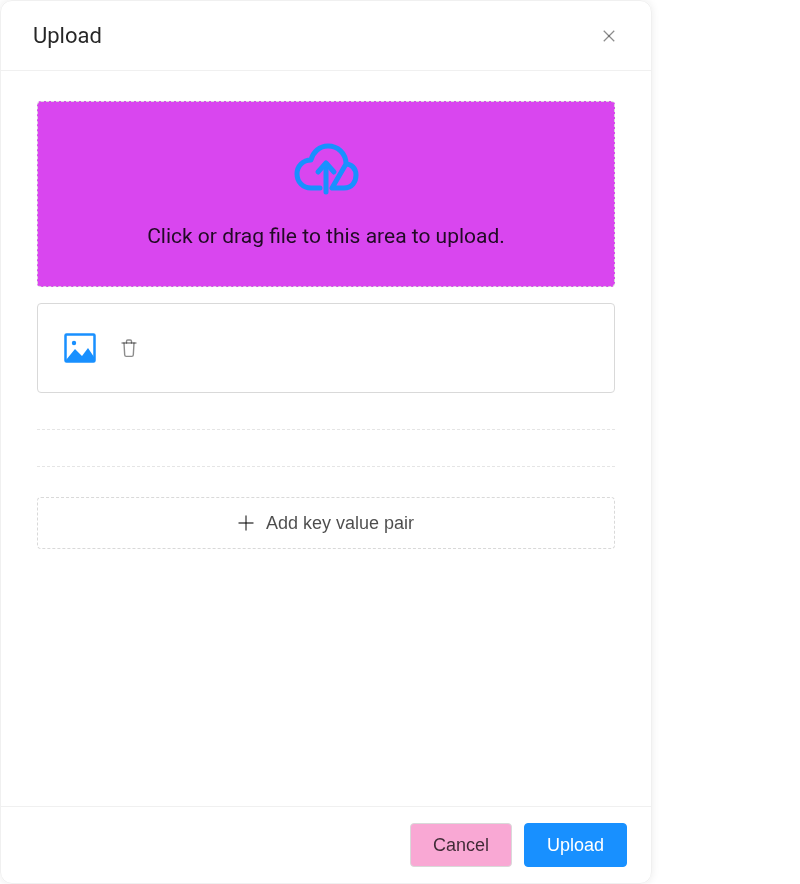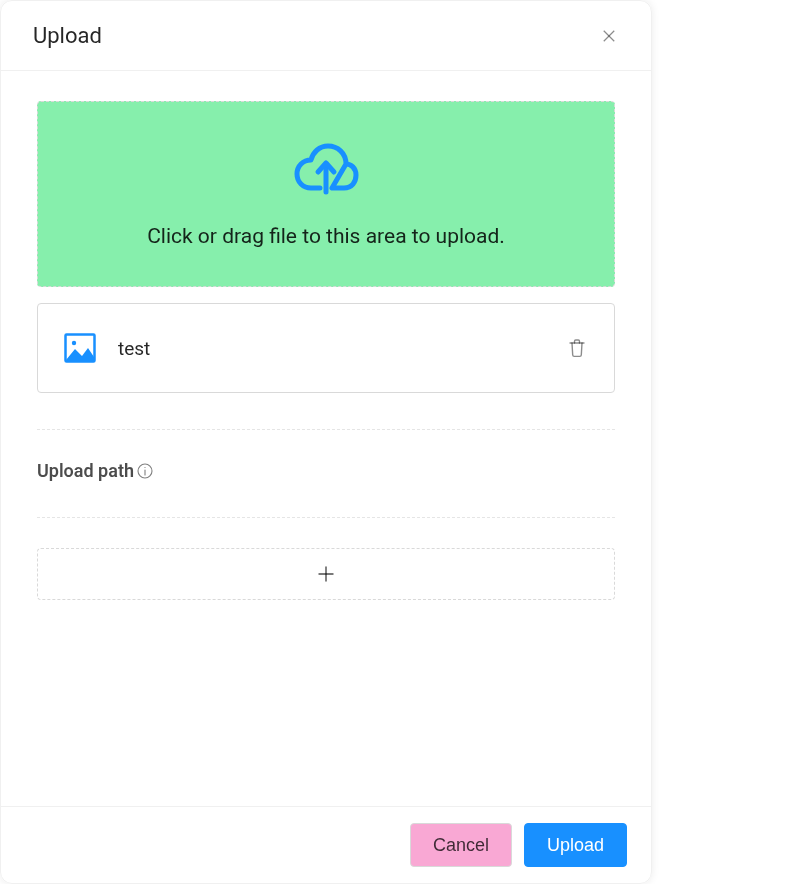--- a/index.html
+++ b/index.html
@@ -44,21 +44,21 @@
       cursor: pointer;
       color: rgba(0,0,0,0.45);
     }
     .modal-body {
       flex: 1;
       padding: 30px 36px 10px 36px;
       overflow-y: auto;
     }
     .dropzone {
       border: 1px dashed #d9d9d9;
-      background: #86efac;
+      background: #d946ef;
       border-radius: 4px;
       padding: 30px 20px 38px 20px;
       text-align: center;
       cursor: pointer;
     }
     .dropzone-icon {
       display: inline-flex;
       align-items: center;
       justify-content: center;
       margin-bottom: 28px;
@@ -212,52 +212,42 @@
     </div>
 
     <div class="file-card">
       <div class="file-icon">
         <svg width="32" height="30" viewBox="0 0 32 30" fill="none">
           <rect x="1.5" y="1.5" width="29" height="27" stroke="#1890ff" stroke-width="2.5" fill="none" rx="1"></rect>
           <circle cx="10" cy="10" r="2.2" fill="#1890ff"></circle>
           <path d="M2 27 L11 16 L18 23 L24 15 L30 24 L30 28 L2 28 Z" fill="#1890ff"></path>
         </svg>
       </div>
-      <div class="file-name">test</div>
       <div class="file-delete">
         <svg width="18" height="20" viewBox="0 0 18 20" fill="none" stroke="currentColor" stroke-width="1.4">
           <path d="M2 5 H16" stroke-linecap="round"></path>
           <path d="M6.5 5 V3.2 C6.5 2.5 7 2 7.7 2 H10.3 C11 2 11.5 2.5 11.5 3.2 V5" stroke-linecap="round"></path>
           <path d="M4 5 L4.7 17 C4.75 17.8 5.4 18.4 6.2 18.4 H11.8 C12.6 18.4 13.25 17.8 13.3 17 L14 5" stroke-linecap="round"></path>
         </svg>
       </div>
     </div>
 
     <hr class="section-divider">
 
-    <div class="section-label">
-      <span>Upload path</span>
-      <span class="info-icon">
-        <svg width="16" height="16" viewBox="0 0 16 16" fill="none" stroke="currentColor" stroke-width="1.1">
-          <circle cx="8" cy="8" r="7"></circle>
-          <line x1="8" y1="7" x2="8" y2="12" stroke-linecap="round"></line>
-          <circle cx="8" cy="4.5" r="0.6" fill="currentColor" stroke="none"></circle>
-        </svg>
-      </span>
-    </div>
 
     <hr class="section-divider">
 
     <button class="add-pair-btn">
       <span class="plus-icon">
         <svg width="16" height="16" viewBox="0 0 16 16" fill="none" stroke="currentColor" stroke-width="1.4">
           <line x1="8" y1="1" x2="8" y2="15" stroke-linecap="round"></line>
           <line x1="1" y1="8" x2="15" y2="8" stroke-linecap="round"></line>
         </svg>
       </span>
+      <span>Add key value pair</span>
     </button>
 
   </div>
 
   <div class="modal-footer">
     <button class="btn btn-default">
       <span>Cancel</span>
     </button>
     <button class="btn btn-primary">
       <span>Upload</span>

